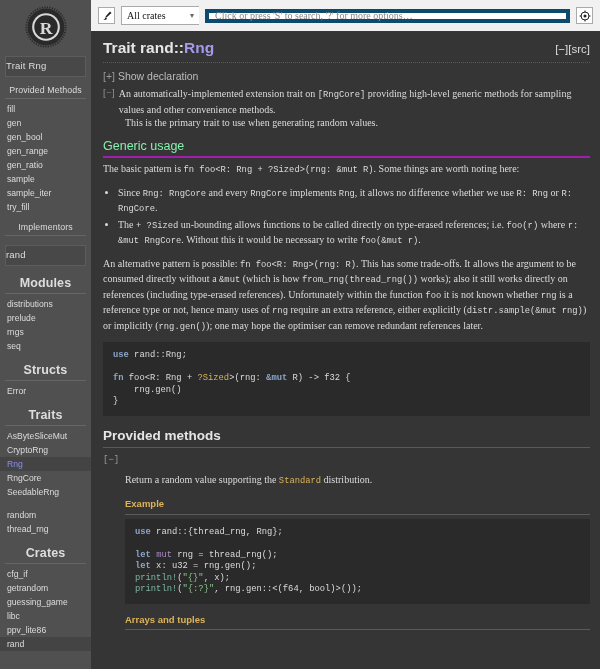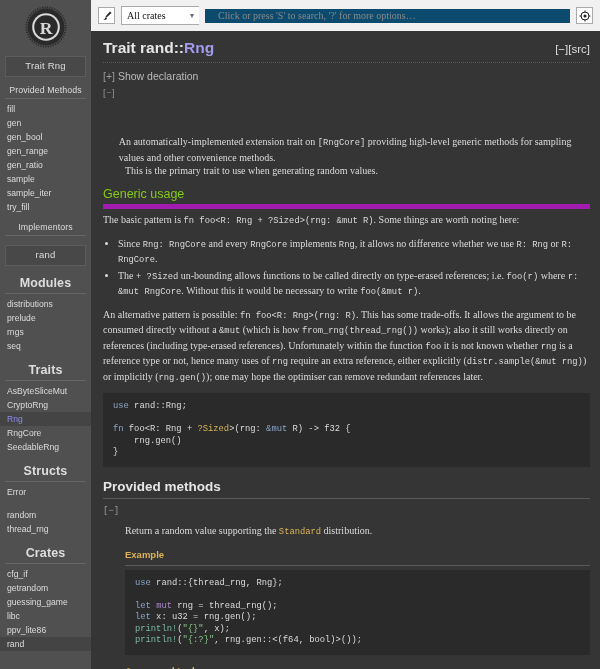--- a/index.html
+++ b/index.html
@@ -25,21 +25,20 @@
     padding-top: 4px;
   }
   .rust-logo { width: 42px; height: 42px; display: block; }
 
   .sb-btn {
     margin: 6px 5px 0 5px;
     border: 1px solid #5c5c5c;
     background: #484848;
     color: #ddd;
     font-size: 9.5px;
-    text-align: center;
     padding: 3px 0 4px 0;
     line-height: 12px;
     letter-spacing: .2px;
   }
   .sb-block { margin-top: 6px; }
   .sb-head {
     color: #ddd;
     font-size: 8.8px;
     text-align: center;
     padding: 2px 0 3px 0;
@@ -102,21 +101,21 @@
     font-size: 10px; color: #111;
     position: relative;
   }
   .crate-select .chev {
     position: absolute; right: 5px; top: 4px;
     font-size: 8px; color: #666;
   }
   .search-input {
     flex: 1 1 auto; height: 14px;
     background: #fff;
-    border: 7px solid #0c4a6e;
+    border: 4px solid #0c4a6e;
     padding-left: 6px;
     font-family: "Liberation Serif", serif;
     font-size: 10px; color: #8a8a8a;
     display: flex; align-items: center;
   }
 
   
   #content { padding: 8px 10px 0 12px; color: #dddddd; }
 
   .page-title {
@@ -138,33 +137,33 @@
     font-size: 10.5px; color: #bbb;
     font-family: "Liberation Sans", sans-serif;
     margin-bottom: 5px;
   }
   .toggle-line .tg { color: #999; font-family: "Liberation Sans", sans-serif; }
 
   .docblock { font-size: 10px; line-height: 13.5px; color: #dcdcdc; }
   .docblock p { margin: 0 0 8px 0; }
   .doc-intro { display: flex; gap: 4px; }
   .doc-intro .tg { color: #999; font-size: 9.5px; flex: 0 0 auto; }
-  .doc-intro .txt { flex: 1 1 auto; margin-top: 48px; }
+  .doc-intro .txt { flex: 1 1 auto; }
 
   code, .mono { font-family: "Liberation Mono", monospace; font-size: 8.8px; }
   .docblock code { color: #dcdcdc; background: transparent; }
 
   h2.section {
     font-family: "Liberation Sans", sans-serif;
-    color: #84cc16;
+    color: #86efac;
     font-size: 12.5px;
     font-weight: normal;
     margin: 10px 0 4px 0;
     padding-bottom: 3px;
-    border-bottom: 5px solid #a21caf;
+    border-bottom: 2px solid #a21caf;
   }
   h3.section-big {
     font-family: "Liberation Sans", sans-serif;
     color: #e6e6e6;
     font-size: 13.5px;
     font-weight: bold;
     margin: 12px 0 5px 0;
     padding-bottom: 4px;
     border-bottom: 1px solid #5a5a5a;
   }
@@ -185,21 +184,21 @@
     border: none;
     padding: 8px 10px;
     margin: 0 0 8px 0;
     font-family: "Liberation Mono", monospace;
     font-size: 8.8px;
     line-height: 11.5px;
     color: #dcdcdc;
     white-space: pre;
     overflow: hidden;
   }
-  .kw   { color: #8aa5c9; }
+  .kw   { color: #8aa5c9; font-weight: bold; }
   .kw2  { color: #ab8ac9; }
   .mac  { color: #7ab8a0; }
   .str  { color: #89c48a; }
   .num  { color: #d6b45a; }
 
   .method-box { margin-top: 6px; }
   .method-sig {
     display: flex; gap: 6px; align-items: flex-start;
     font-family: "Liberation Mono", monospace;
     font-size: 9px; line-height: 12px;
@@ -262,34 +261,34 @@
     <div class="sb-head big">Modules</div>
     <ul class="sb-list">
       <li>distributions</li>
       <li>prelude</li>
       <li>rngs</li>
       <li>seq</li>
     </ul>
   </div>
 
   <div class="sb-block">
+    <div class="sb-head big">Structs</div>
+    <ul class="sb-list">
+      <li>Error</li>
+    </ul>
+  </div>
+
+  <div class="sb-block">
     <div class="sb-head big">Traits</div>
     <ul class="sb-list">
       <li>AsByteSliceMut</li>
       <li>CryptoRng</li>
       <li class="current">Rng</li>
       <li>RngCore</li>
       <li>SeedableRng</li>
-    </ul>
-  </div>
-
-  <div class="sb-block">
-    <div class="sb-head big">Structs</div>
-    <ul class="sb-list">
-      <li>Error</li>
     </ul>
   </div>
 
   <div class="sb-block">
     <ul class="sb-list">
       <li>random</li>
       <li>thread_rng</li>
     </ul>
   </div>
 

